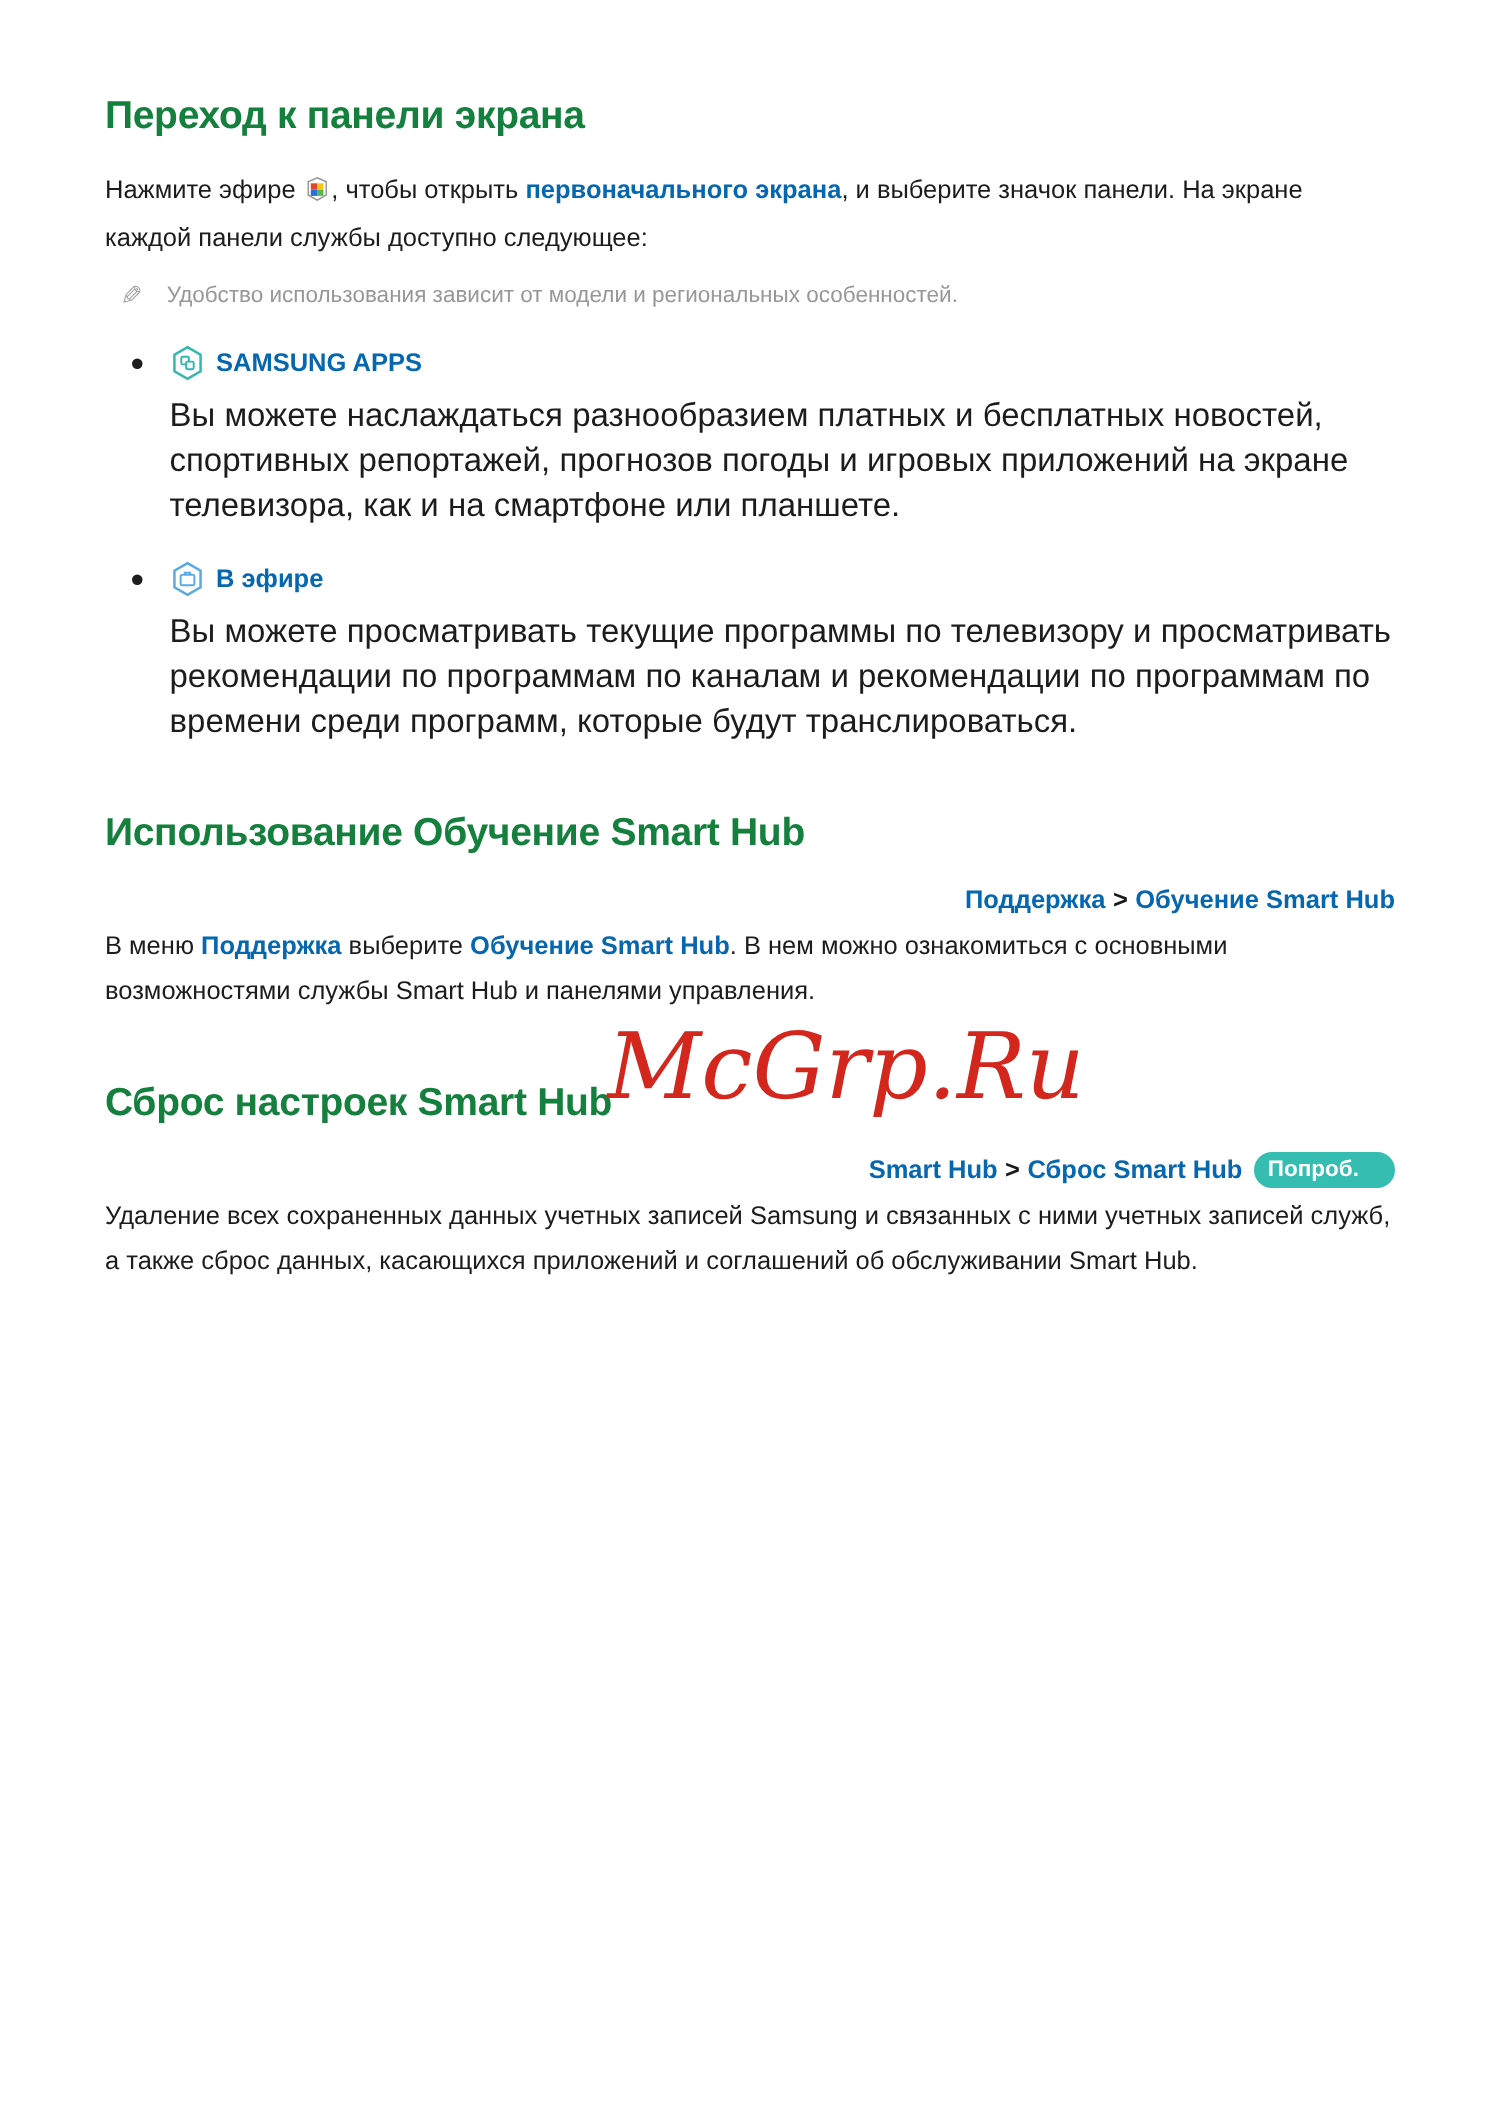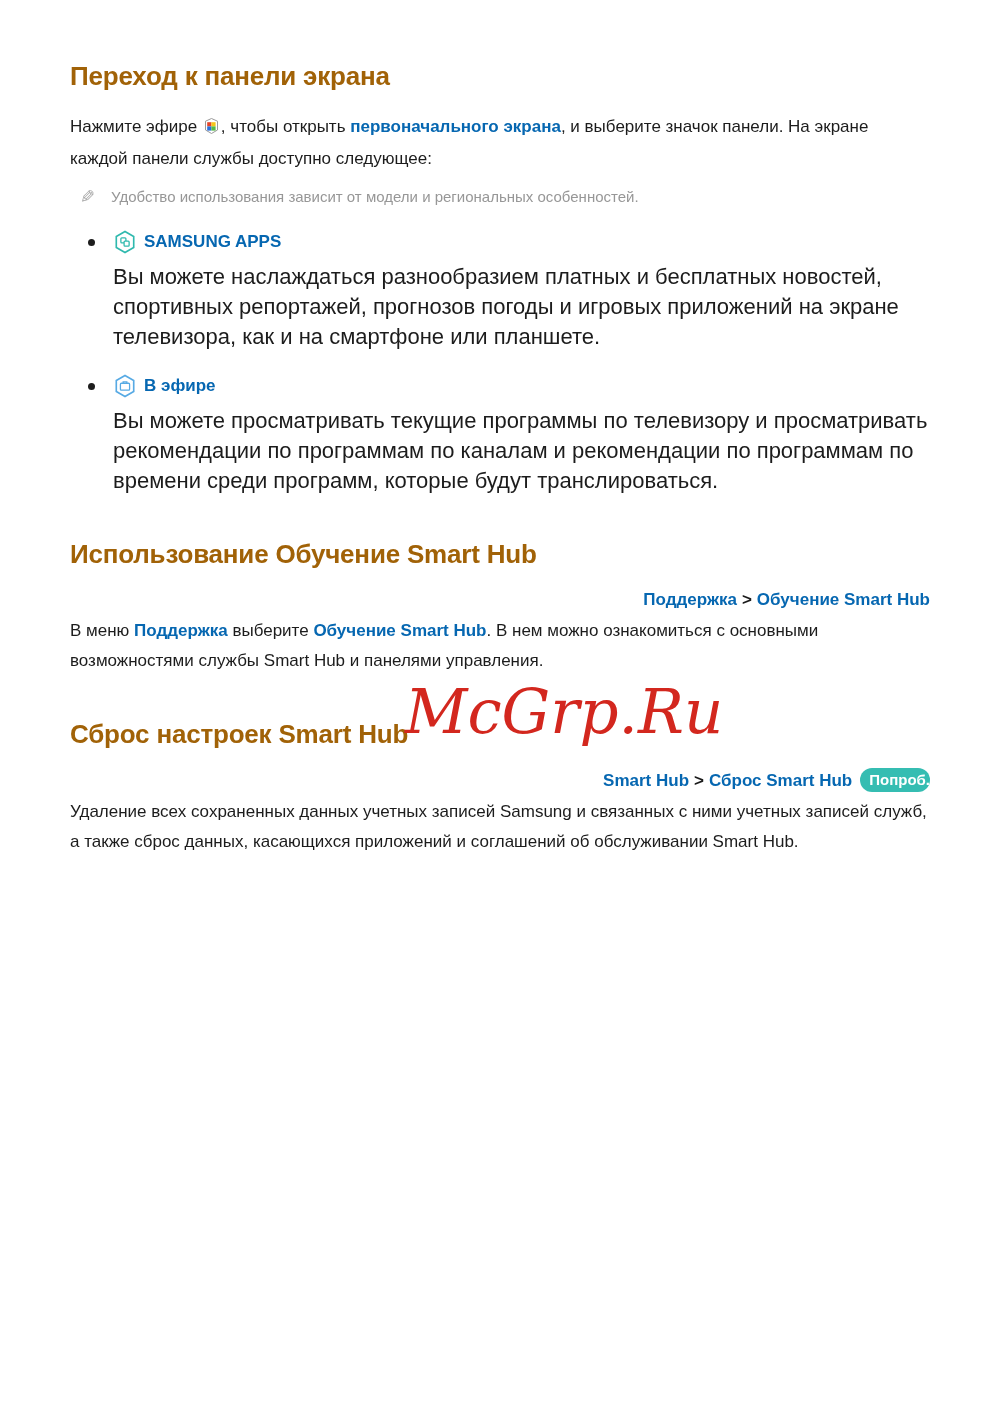--- a/index.html
+++ b/index.html
@@ -11,21 +11,21 @@
     color: #1a1a1a;
     position: relative;
     overflow: hidden;
   }
   .content { padding: 60px 70px 0 70px; }
 
   .section-heading {
     font-size: 26px;
     line-height: 32px;
     font-weight: bold;
-    color: #a16207;
+    color: #15803d;
     margin: 0;
     letter-spacing: -0.2px;
   }
   .mt-section { margin-top: 42px; }
 
   .para {
     font-size: 17px;
     line-height: 30px;
     margin: 20px 0 0 0;
     color: #1c1c1c;
@@ -89,21 +89,21 @@
   .crumb { color: #0667b1; }
   .crumb-sep { color: #1a1a1a; padding: 0 5px; }
 
   .try-badge {
     display: inline-block;
     background: #35bdb2;
     color: #ffffff;
     font-size: 15px;
     font-weight: bold;
     line-height: 19px;
-    padding: 2px 0 3px 9px;
+    padding: 2px 24px 3px 9px;
     border-radius: 12px;
     margin-left: 8px;
     vertical-align: 1px;
   }
 
   .para-tight { margin-top: 4px; }
 
   .watermark {
     position: absolute;
     left: 405px;

